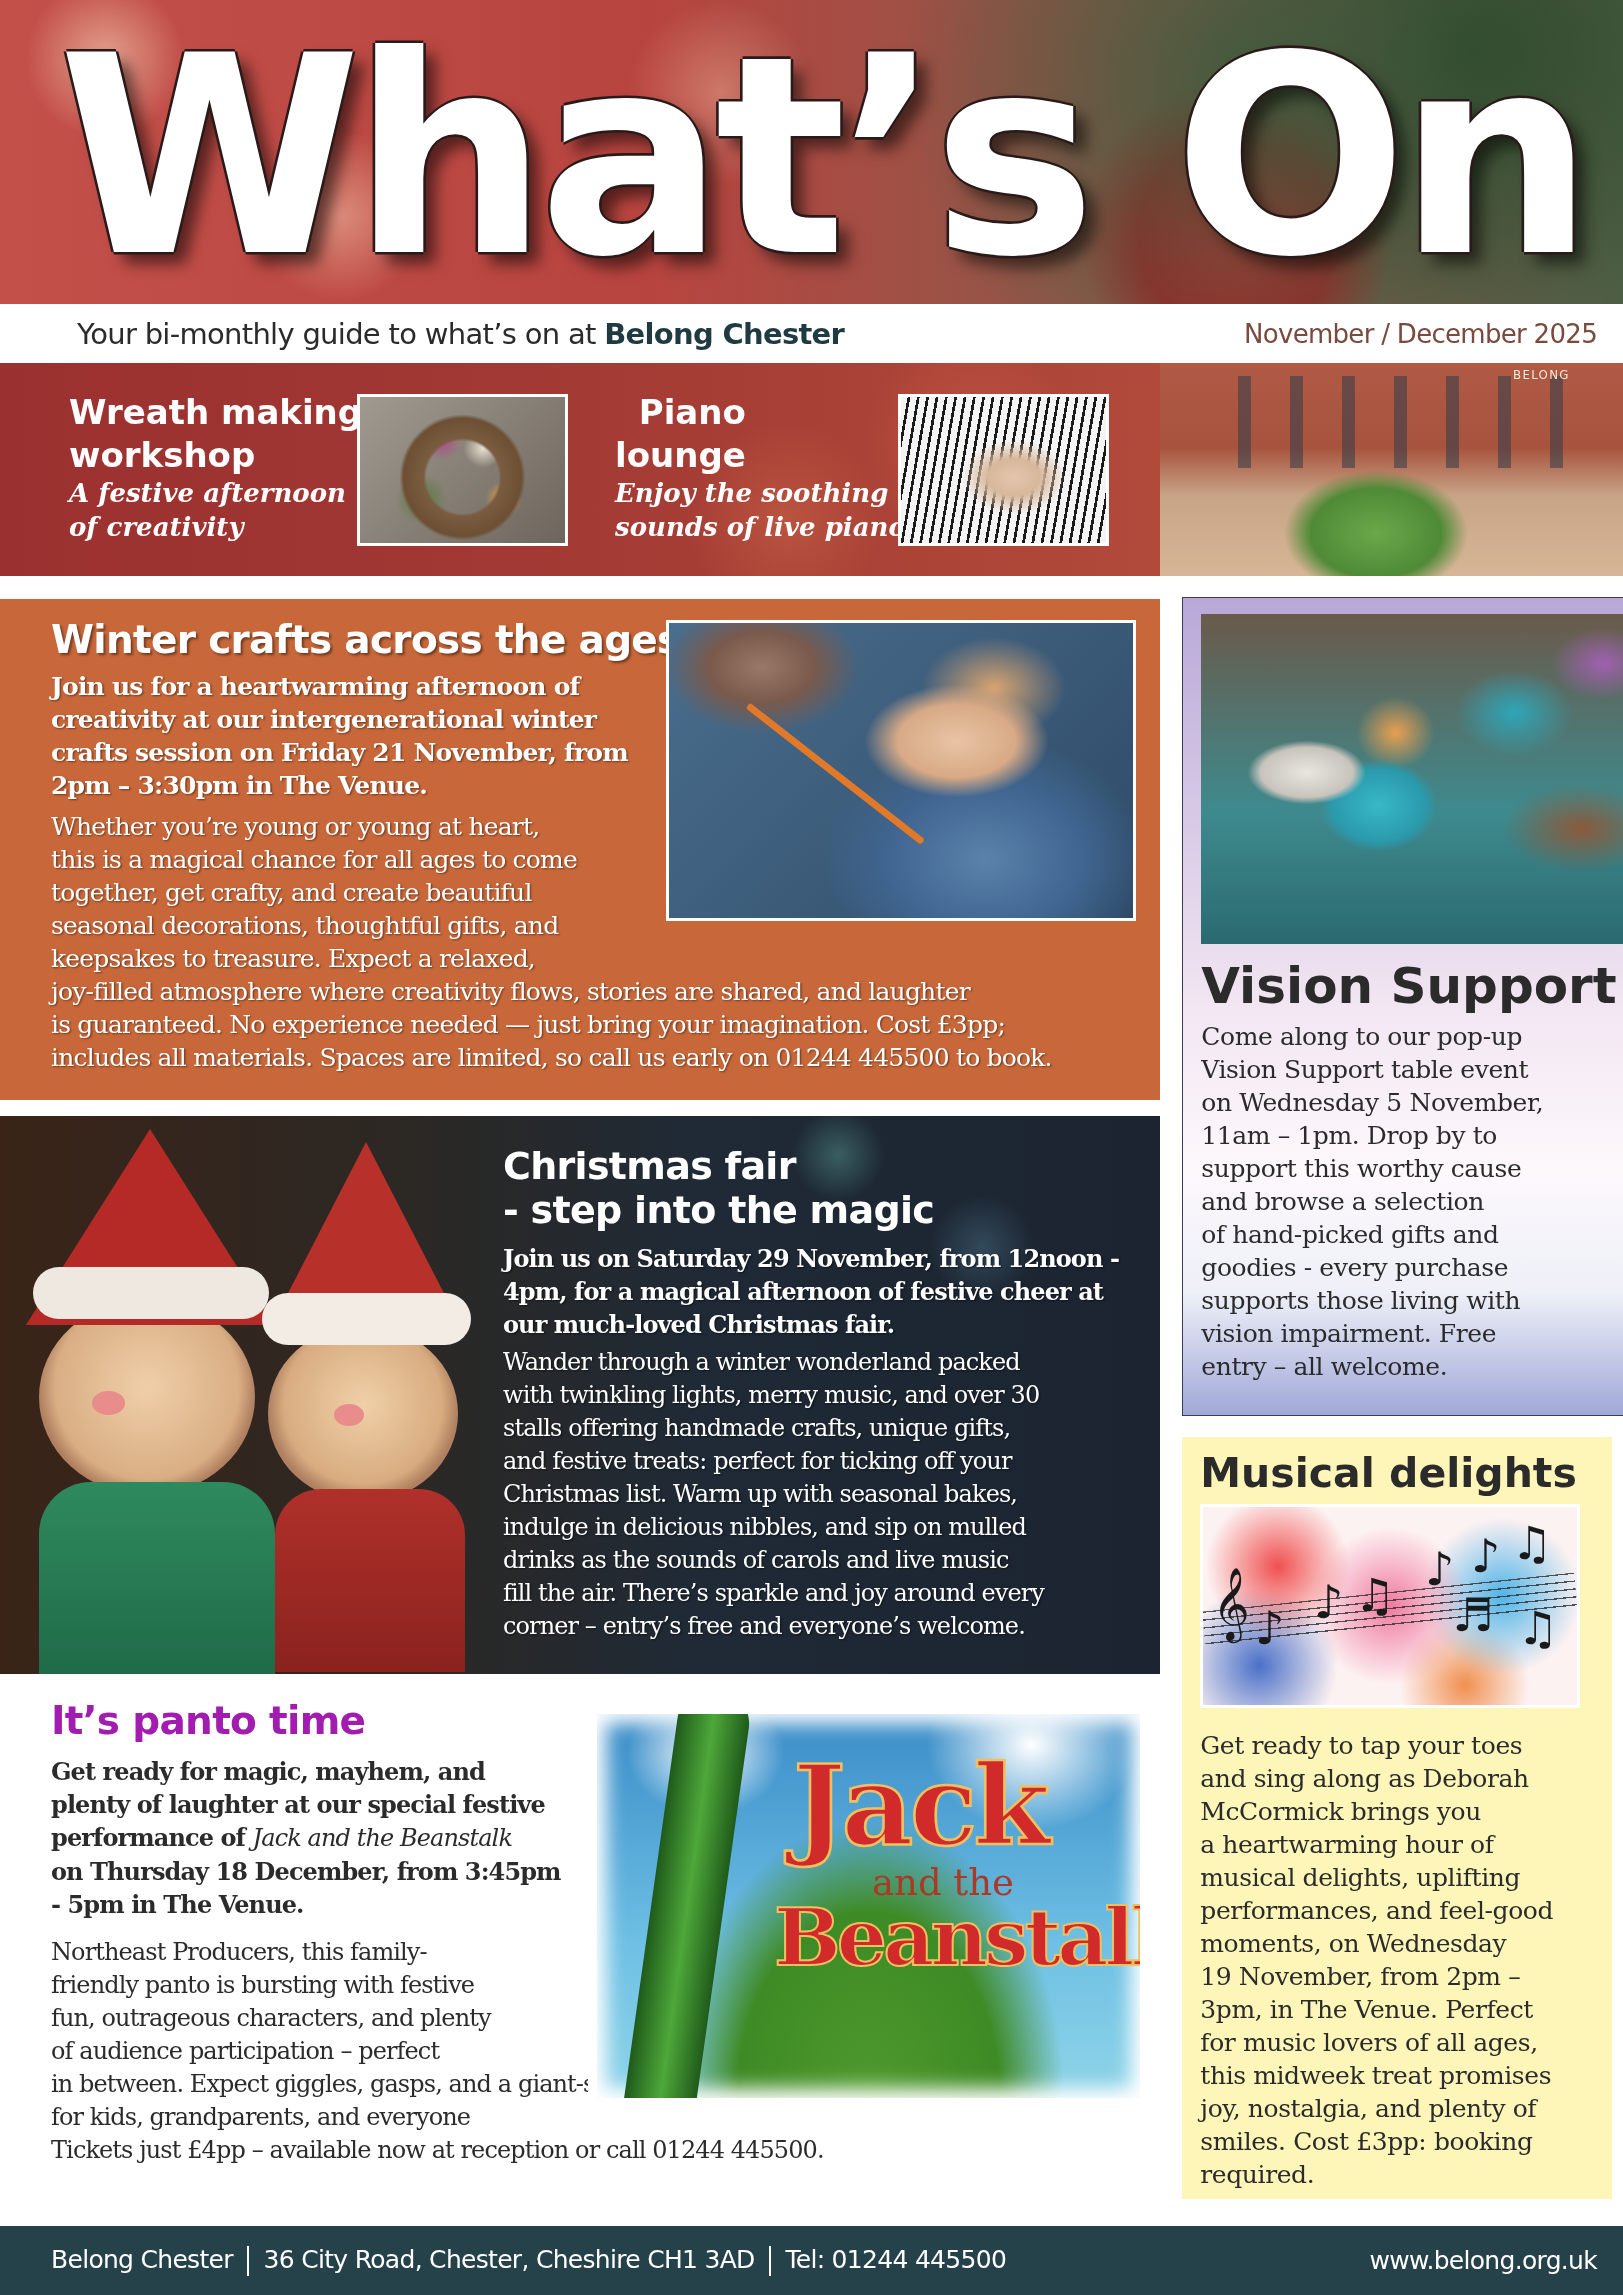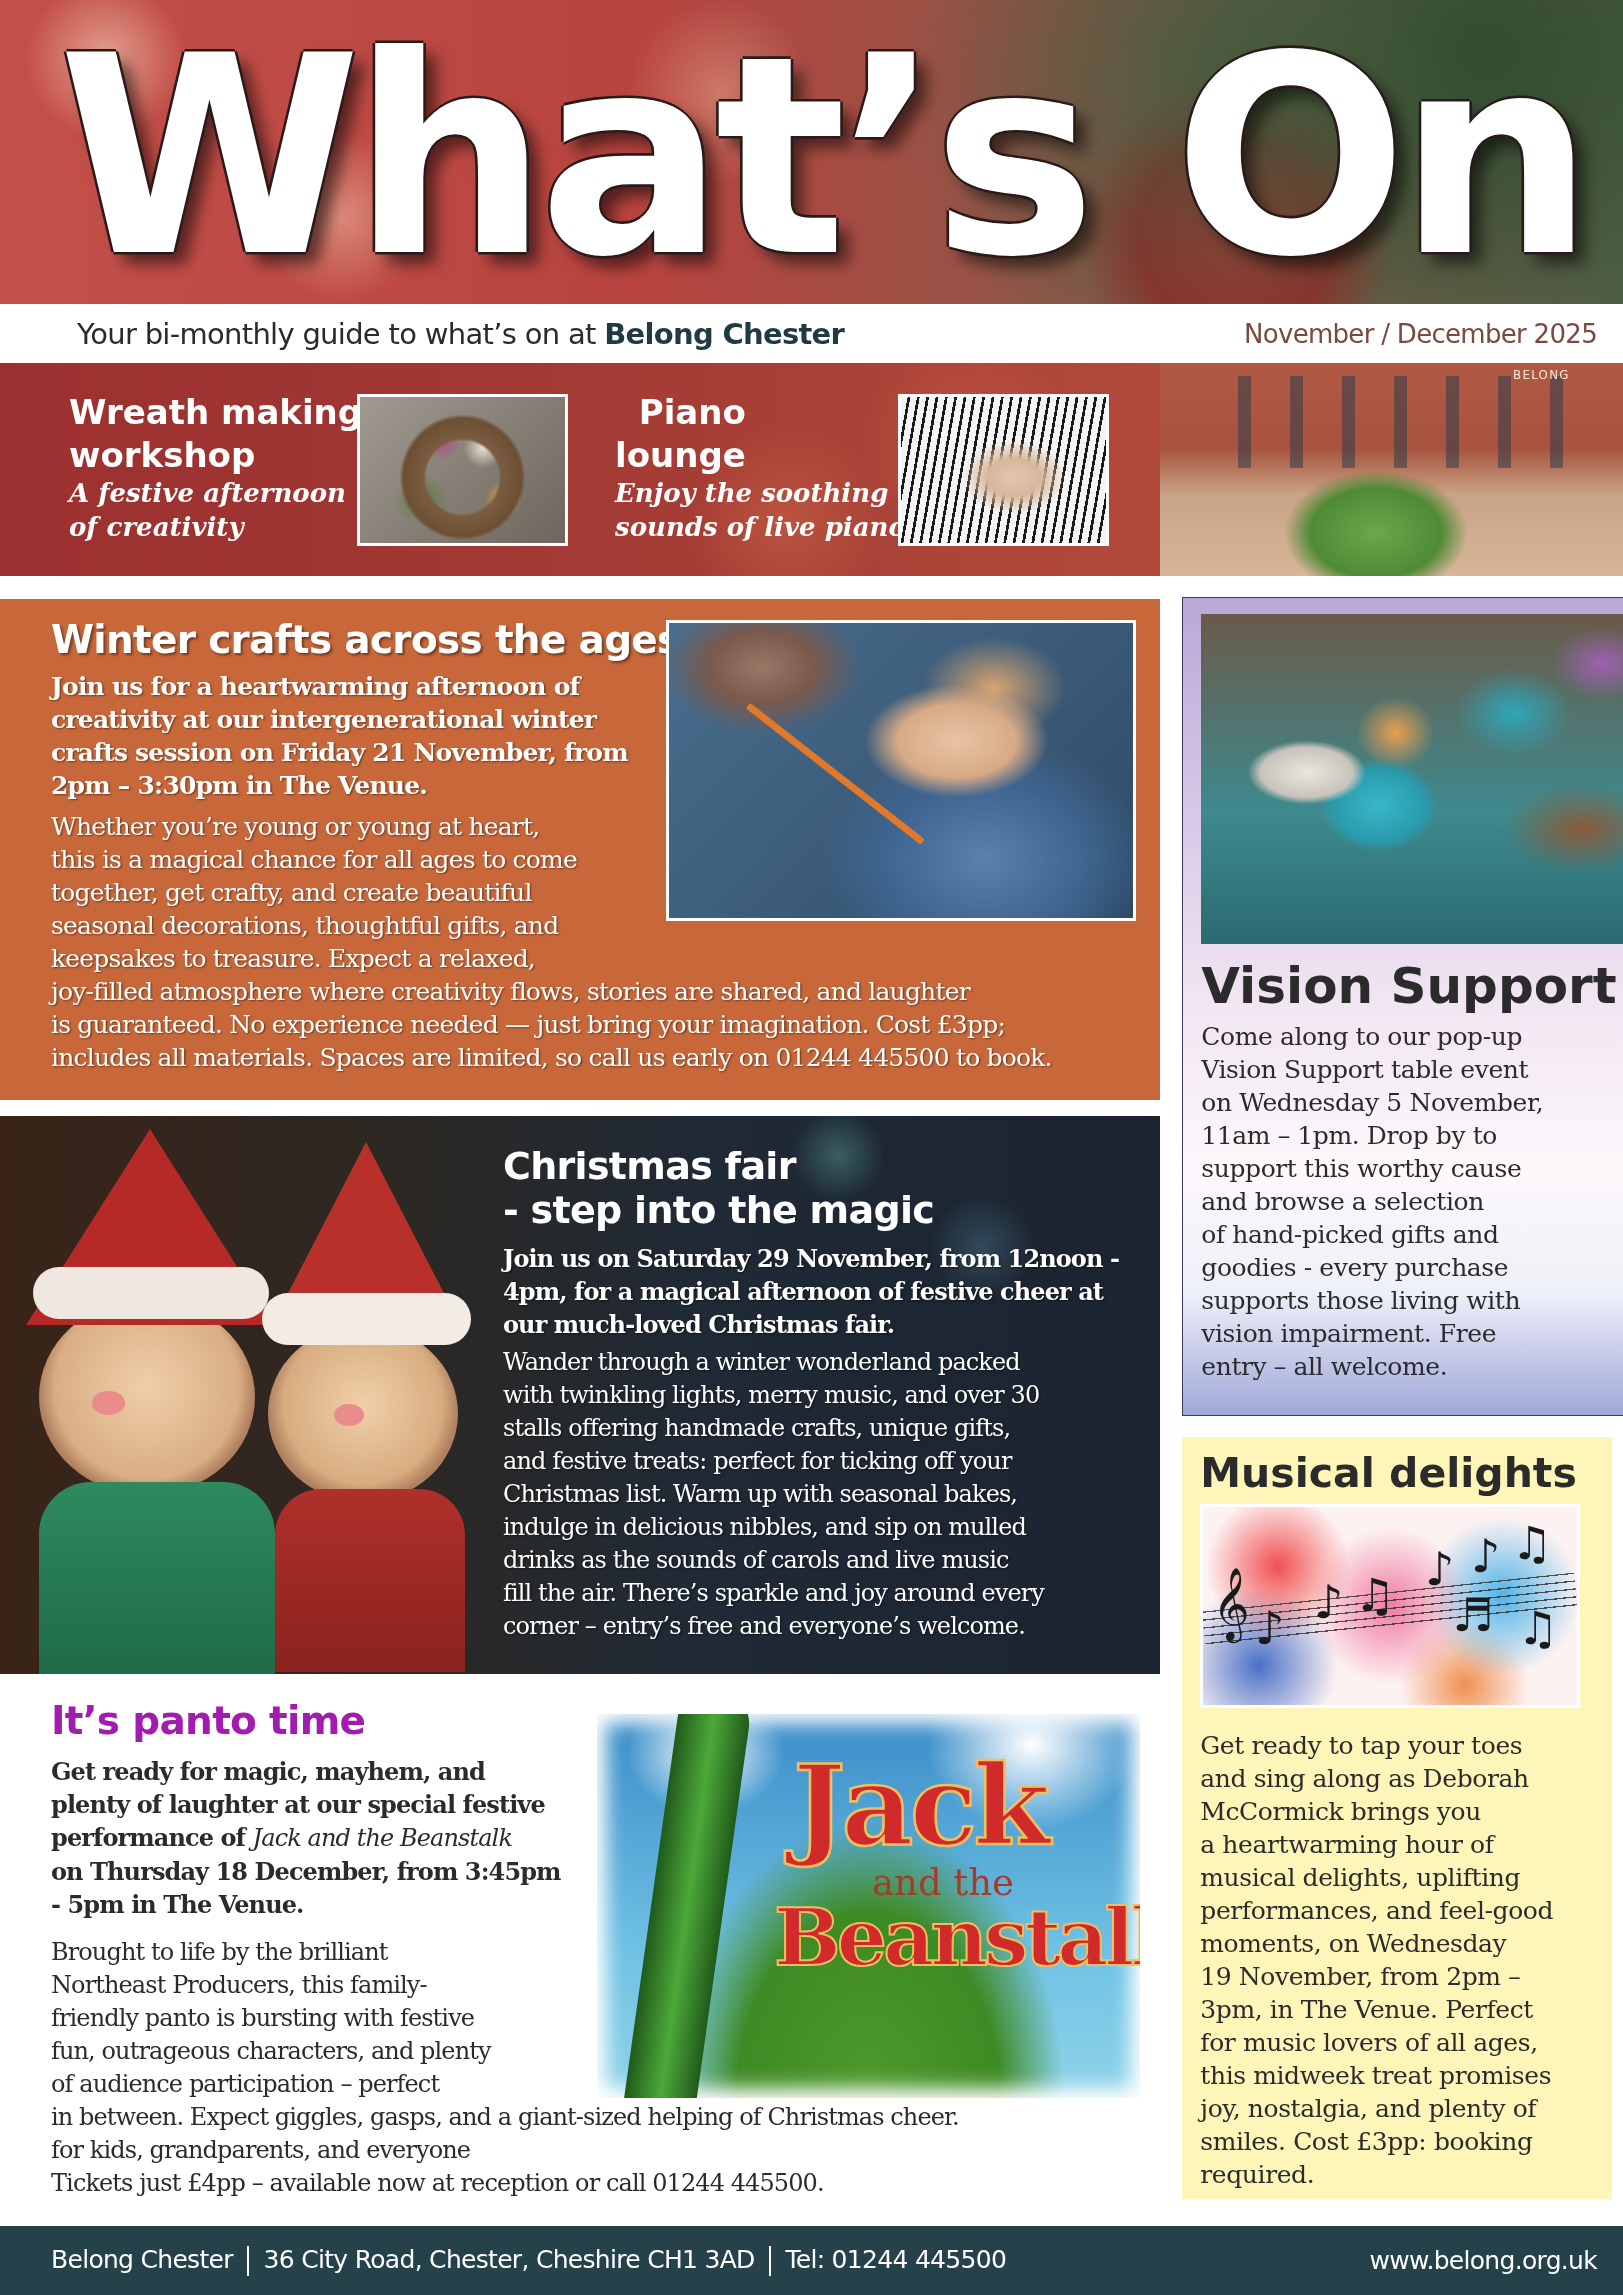--- a/index.html
+++ b/index.html
@@ -287,21 +287,20 @@
 <section>
   <h2 class="panto-title">It’s panto time</h2>
   <div class="panto-text bold" style="top:1755px;">
     <div>Get ready for magic, mayhem, and</div>
     <div>plenty of laughter at our special festive</div>
     <div><span>performance of </span><i style="font-weight:normal;">Jack and the Beanstalk</i></div>
     <div>on Thursday 18 December, from 3:45pm</div>
     <div>- 5pm in The Venue.</div>
   </div>
   <div class="panto-text" style="top:1936px;">
-    <div>Brought to life by the brilliant</div>
     <div>Northeast Producers, this family-</div>
     <div>friendly panto is bursting with festive</div>
     <div>fun, outrageous characters, and plenty</div>
     <div>of audience participation – perfect</div>
     <div>in between. Expect giggles, gasps, and a giant-sized helping of Christmas cheer.</div>
     <div>for kids, grandparents, and everyone</div>
     <div>Tickets just £4pp – available now at reception or call 01244 445500.</div>
   </div>
   <div class="panto-photo">
     <div class="beanstalk"></div>

